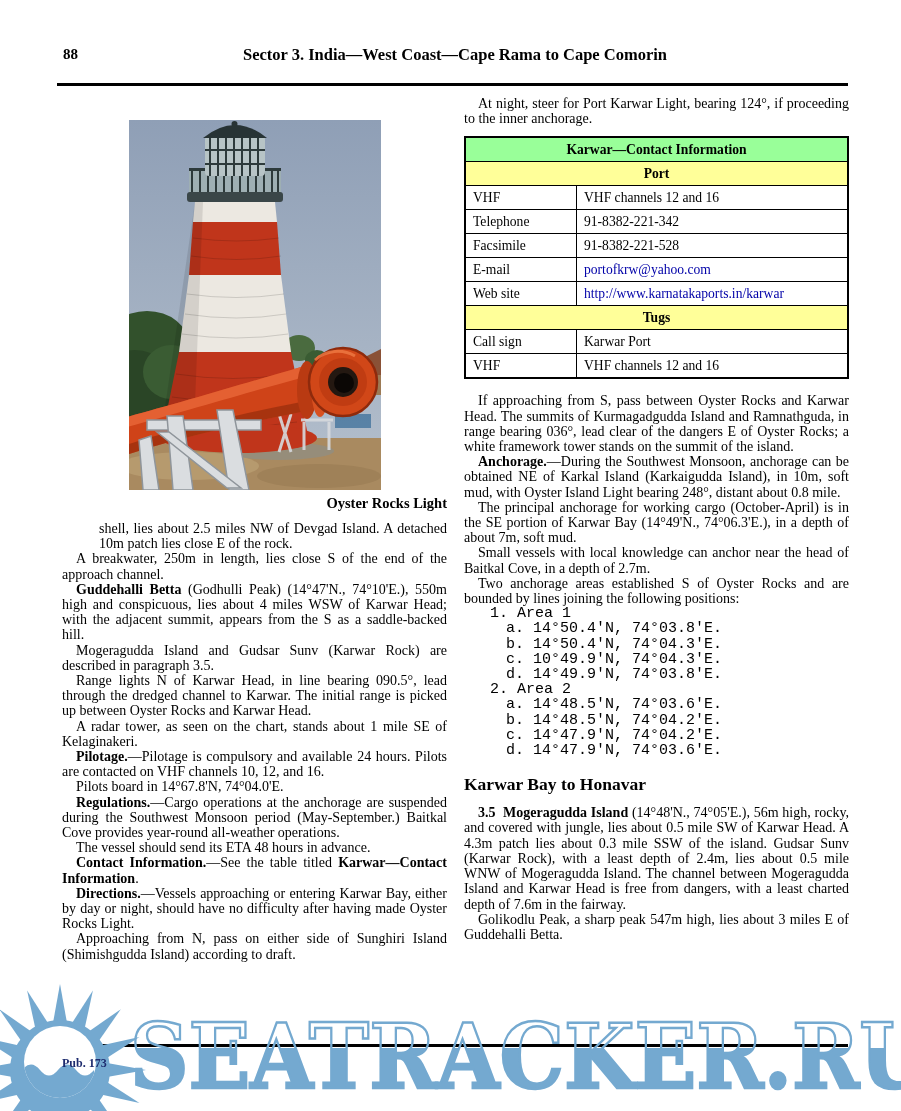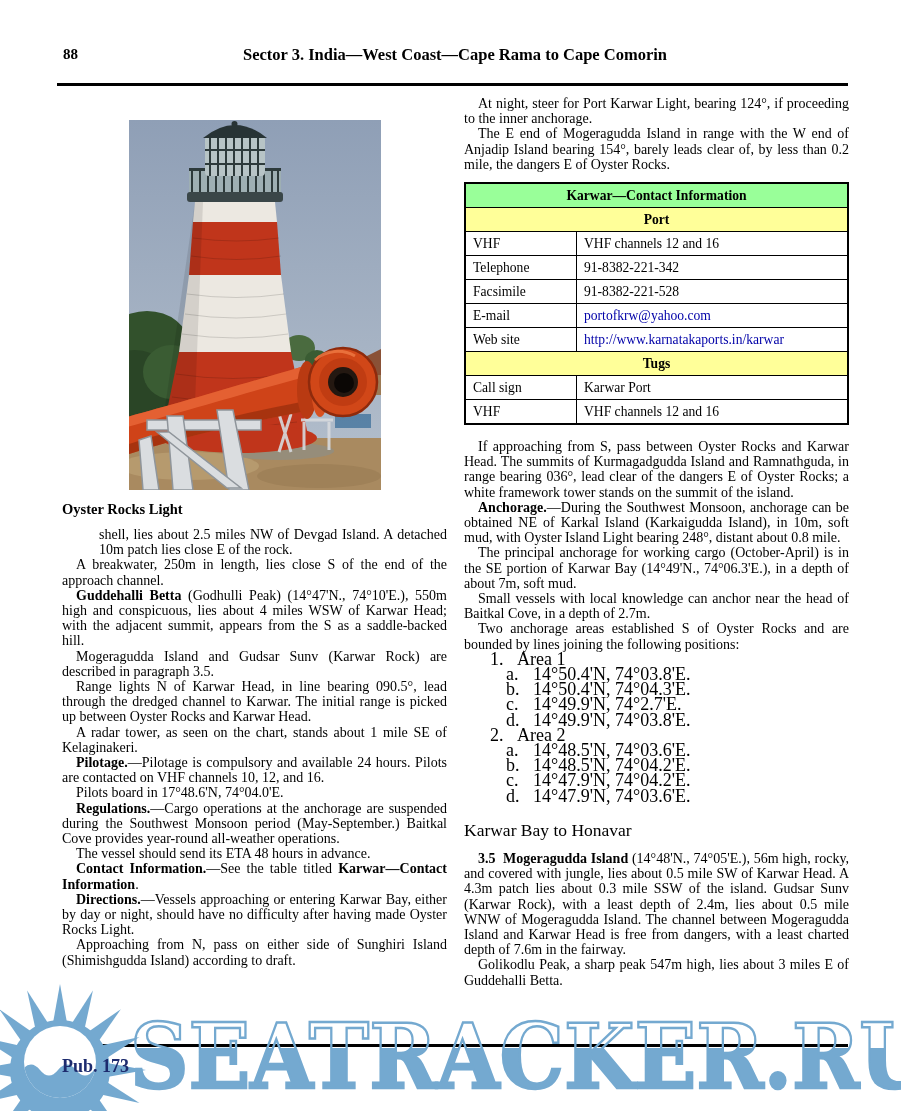--- a/index.html
+++ b/index.html
@@ -5,38 +5,38 @@
   html,body{margin:0;padding:0;background:#ffffff;}
   .page{
     position:relative;width:901px;height:1111px;overflow:hidden;background:#fff;
     font-family:"Liberation Serif", serif;color:#000;padding-left:8px;
   }
   
   .pagenum{position:absolute;left:63px;top:46px;font-weight:bold;font-size:15px;}
   .htitle{position:absolute;left:1px;right:0;top:45px;text-align:center;font-weight:bold;font-size:16.5px;}
   .hrule{position:absolute;left:57px;top:83px;width:791px;height:3px;background:#000;}
   .frule{position:absolute;left:57px;top:1044px;width:791px;height:3px;background:#000;}
-  .pub{position:absolute;left:62px;top:1056px;font-weight:bold;font-size:18px;color:var(--pubc,#1d2b6e);}
+  .pub{position:absolute;left:62px;top:1056px;font-weight:bold;font-size:12px;color:var(--pubc,#1d2b6e);}
   
   .columns{position:absolute;left:62px;top:96px;width:787px;display:flex;gap:17px;align-items:flex-start;}
   .col{width:385px;}
   .para{margin:0;text-align:justify;text-indent:14px;font-size:14px;line-height:15.2px;}
   .para.noind{text-indent:0;margin-left:37px;}
   figure.photo{margin:24px auto 0;width:252px;height:370px;display:block;}
-  .caption{text-align:left;font-weight:bold;font-size:14.5px;margin:11px 0 9px;}
-  .sechead{font-family:"Liberation Serif",serif;font-weight:normal;font-size:17.5px;margin:16px 0 10px;}
+  .caption{text-align:right;font-weight:bold;font-size:14.5px;margin:5px 0 9px;}
+  .sechead{font-family:"Liberation Serif",serif;font-weight:bold;font-size:17.5px;margin:16px 0 10px;}
   
   table.contact{width:100%;border-collapse:collapse;border:2px solid #000;margin:10px 0 14px;font-size:13.6px;}
   table.contact td{border:1px solid #000;padding:2px 7px;height:19px;vertical-align:middle;}
   table.contact tr.title td{background:var(--tbl-green,#99ff99);font-weight:bold;text-align:center;}
   table.contact tr.sect td{background:var(--tbl-yellow,#ffff99);font-weight:bold;text-align:center;}
   table.contact td.lblcell{width:96px;}
   table.contact td.valcell.link{color:var(--link,#0000a8);}
   
-  .list{font-size:18px;line-height:15.2px;}
+  .list{font-size:15px;line-height:15.2px;font-family:Liberation Mono, monospace;}
   .area-row{padding-left:26px;}
   .point-row{padding-left:42px;}
   .list .lbl{display:inline-block;width:27px;}
   
   .wm-sun{position:absolute;left:-28px;top:982px;width:176px;height:176px;}
   .wm-text-svg{position:absolute;left:128px;top:1006px;width:805px;height:104px;overflow:visible;}
 </style>
 </head>
 <body>
 
@@ -164,33 +164,32 @@
       </figure>
       <div class="caption">Oyster Rocks Light</div>
       <div id="left-paras">
           <p class="para noind"><span>shell, lies about 2.5 miles NW of Devgad Island. A detached 10m patch lies close E of the rock.</span></p>
           <p class="para"><span>A breakwater, 250m in length, lies close S of the end of the approach channel.</span></p>
           <p class="para"><b>Guddehalli Betta</b><span> (Godhulli Peak) (14°47'N., 74°10'E.), 550m high and conspicuous, lies about 4 miles WSW of Karwar Head; with the adjacent summit, appears from the S as a saddle-backed hill.</span></p>
           <p class="para"><span>Mogeragudda Island and Gudsar Sunv (Karwar Rock) are described in paragraph 3.5.</span></p>
           <p class="para"><span>Range lights N of Karwar Head, in line bearing 090.5°, lead through the dredged channel to Karwar. The initial range is picked up between Oyster Rocks and Karwar Head.</span></p>
           <p class="para"><span>A radar tower, as seen on the chart, stands about 1 mile SE of Kelaginakeri.</span></p>
           <p class="para"><b>Pilotage.</b><span>—Pilotage is compulsory and available 24 hours. Pilots are contacted on VHF channels 10, 12, and 16.</span></p>
-          <p class="para"><span>Pilots board in 17°48.6'N, 74°04.0'E.</span></p>
+          <p class="para"><span>Pilots board in 14°67.8'N, 74°04.0'E.</span></p>
           <p class="para"><b>Regulations.</b><span>—Cargo operations at the anchorage are suspended during the Southwest Monsoon period (May-September.) Baitkal Cove provides year-round all-weather operations.</span></p>
           <p class="para"><span>The vessel should send its ETA 48 hours in advance.</span></p>
           <p class="para"><b>Contact Information.</b><span>—See the table titled </span><b>Karwar—Contact Information</b><span>.</span></p>
           <p class="para"><b>Directions.</b><span>—Vessels approaching or entering Karwar Bay, either by day or night, should have no difficulty after having made Oyster Rocks Light.</span></p>
           <p class="para"><span>Approaching from N, pass on either side of Sunghiri Island (Shimishgudda Island) according to draft.</span></p>
         </div>
     </div>
 
     <div class="col">
       <div id="right-top-paras">
           <p class="para"><span>At night, steer for Port Karwar Light, bearing 124°, if proceeding to the inner anchorage.</span></p>
-          <p class="para"><span>The E end of Mogeragudda Island in range with the W end of Anjadip Island bearing 154°, barely leads clear of, by less than 0.2 mile, the dangers E of Oyster Rocks.</span></p>
         </div>
       <table class="contact">
         <tbody id="contact-body">
             <tr class="title">
               <td colspan="2">Karwar—Contact Information</td>
             </tr>
             <tr class="sect">
               <td colspan="2">Port</td>
             </tr>
             <tr>
@@ -230,21 +229,21 @@
           <p class="para"><span>If approaching from S, pass between Oyster Rocks and Karwar Head. The summits of Kurmagadgudda Island and Ramnathguda, in range bearing 036°, lead clear of the dangers E of Oyster Rocks; a white framework tower stands on the summit of the island.</span></p>
           <p class="para"><b>Anchorage.</b><span>—During the Southwest Monsoon, anchorage can be obtained NE of Karkal Island (Karkaigudda Island), in 10m, soft mud, with Oyster Island Light bearing 248°, distant about 0.8 mile.</span></p>
           <p class="para"><span>The principal anchorage for working cargo (October-April) is in the SE portion of Karwar Bay (14°49'N., 74°06.3'E.), in a depth of about 7m, soft mud.</span></p>
           <p class="para"><span>Small vessels with local knowledge can anchor near the head of Baitkal Cove, in a depth of 2.7m.</span></p>
           <p class="para"><span>Two anchorage areas established S of Oyster Rocks and are bounded by lines joining the following positions:</span></p>
         </div>
       <div class="list" id="anchorage-list">
           <div class="area-row"><span class="lbl">1.</span><span>Area 1</span></div>
           <div class="point-row"><span class="lbl">a.</span><span>14°50.4'N, 74°03.8'E.</span></div>
           <div class="point-row"><span class="lbl">b.</span><span>14°50.4'N, 74°04.3'E.</span></div>
-          <div class="point-row"><span class="lbl">c.</span><span>14°49.9'N, 74°2.7'E.</span></div>
+          <div class="point-row"><span class="lbl">c.</span><span>10°49.9'N, 74°04.3'E.</span></div>
           <div class="point-row"><span class="lbl">d.</span><span>14°49.9'N, 74°03.8'E.</span></div>
           <div class="area-row"><span class="lbl">2.</span><span>Area 2</span></div>
           <div class="point-row"><span class="lbl">a.</span><span>14°48.5'N, 74°03.6'E.</span></div>
           <div class="point-row"><span class="lbl">b.</span><span>14°48.5'N, 74°04.2'E.</span></div>
           <div class="point-row"><span class="lbl">c.</span><span>14°47.9'N, 74°04.2'E.</span></div>
           <div class="point-row"><span class="lbl">d.</span><span>14°47.9'N, 74°03.6'E.</span></div>
         </div>
       <h2 class="sechead">Karwar Bay to Honavar</h2>
       <div id="right-bottom-paras">
           <p class="para"><b>3.5&nbsp;&nbsp;Mogeragudda Island</b><span> (14°48'N., 74°05'E.), 56m high, rocky, and covered with jungle, lies about 0.5 mile SW of Karwar Head. A 4.3m patch lies about 0.3 mile SSW of the island. Gudsar Sunv (Karwar Rock), with a least depth of 2.4m, lies about 0.5 mile WNW of Mogeragudda Island. The channel between Mogeragudda Island and Karwar Head is free from dangers, with a least charted depth of 7.6m in the fairway.</span></p>

